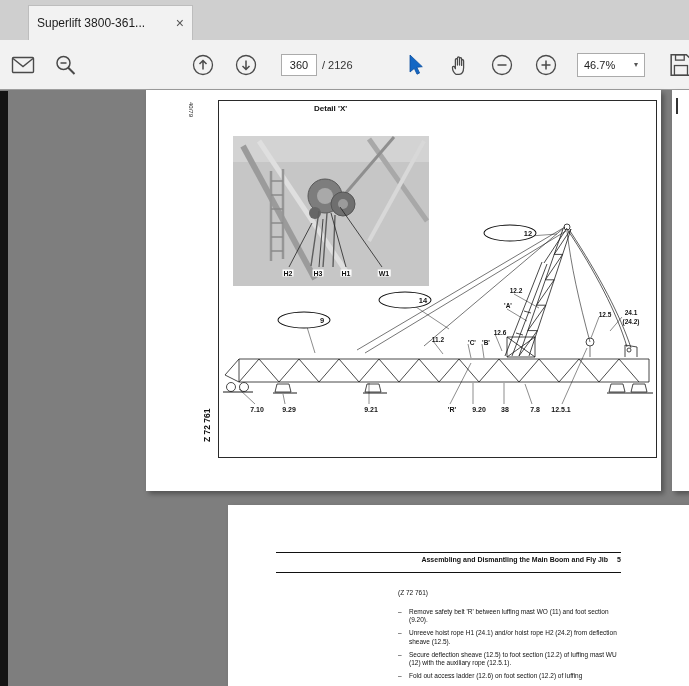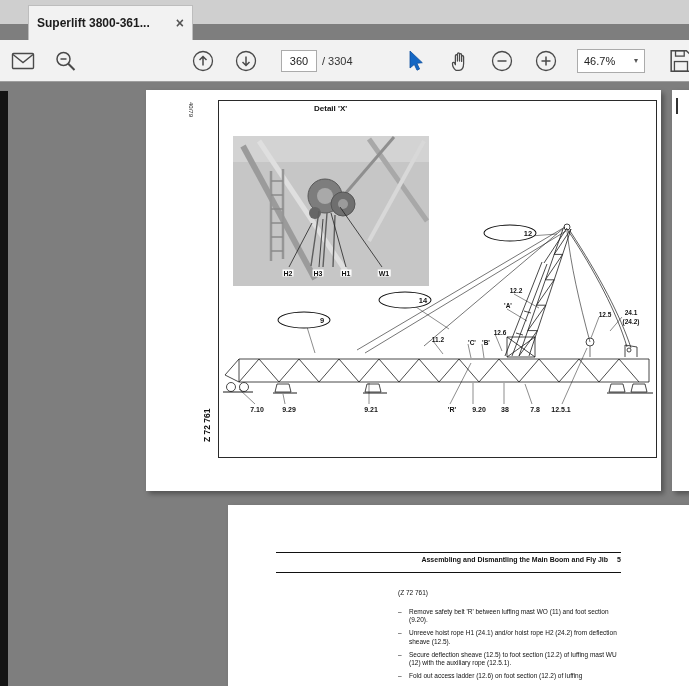--- a/index.html
+++ b/index.html
@@ -1,28 +1,28 @@
 <!DOCTYPE html>
 <html><head>
 <meta charset="utf-8">
 <style>
   html,body{margin:0;padding:0;}
   body{
     width:689px;height:686px;overflow:hidden;position:relative;
     font-family:"Liberation Sans",sans-serif;background:#7e7e7e;
   }
   
-  .tabbar{position:absolute;top:0;left:0;right:0;height:24px;background:#cfcfcf;font-weight:bold;}
+  .tabbar{position:absolute;top:0;left:0;right:0;height:40px;background:#cfcfcf;}
   .tab{position:absolute;left:28px;top:5px;width:165px;height:35px;background:#f2f2f2;
        border:1px solid #bdbdbd;border-bottom:none;box-sizing:border-box;
        display:flex;align-items:center;padding:0 8px;}
   .tab-title{font-size:12px;color:#1c1c1c;flex:1;white-space:nowrap;overflow:hidden;}
   .tab-close{font-size:14px;color:#555;margin-left:6px;line-height:1;}
   
-  .toolbar{position:absolute;top:40px;left:0;right:0;height:42px;background:#f2f2f2;
+  .toolbar{position:absolute;top:40px;left:0;right:0;height:50px;background:#f2f2f2;
            border-bottom:1px solid #9e9e9e;box-sizing:border-box;}
   .tb{position:absolute;top:50%;transform:translateY(-50%);display:flex;align-items:center;justify-content:center;}
   .tb svg{display:block;}
   .pageinput{width:36px;height:22px;border:1px solid #ababab;background:#fff;font-size:11px;
              text-align:center;font-family:"Liberation Sans",sans-serif;color:#222;box-sizing:border-box;padding:0;}
   .pagetotal{font-size:11px;color:#333;white-space:nowrap;}
   .zoombox{width:68px;height:22px;border:1px solid #ababab;background:#fff;box-sizing:border-box;
            display:flex;align-items:center;justify-content:space-between;padding:11px 6px;font-size:11px;color:#222;}
   .zoomcaret{font-size:8px;color:#555;}
   
@@ -96,21 +96,21 @@
     <svg width="26" height="26" viewBox="0 0 26 26">
       <circle cx="13" cy="13" r="9.5" fill="none" stroke="#4a4a4a" stroke-width="1.3"></circle>
       <path d="M13 8.5 V17 M9.5 14 L13 17.5 L16.5 14" fill="none" stroke="#4a4a4a" stroke-width="1.5"></path>
     </svg>
   </div>
 
   <div class="tb" style="left:281px;width:36px;">
     <input class="pageinput" value="360" style="">
   </div>
   <div class="tb" style="left:322px;width:40px;justify-content:flex-start;">
-    <span class="pagetotal">/ 3304</span>
+    <span class="pagetotal">/ 2126</span>
   </div>
 
   <div class="tb" style="left:400px;width:30px;">
     <svg width="24" height="24" viewBox="0 0 24 24">
       <path d="M7 2 L7 19 L11.3 15.4 L14 21.2 L16.6 20 L13.9 14.3 L19.3 13.7 Z" fill="#1467c4" stroke="#0d4f9e" stroke-width="0.8"></path>
     </svg>
   </div>
 
   <div class="tb" style="left:443px;width:30px;">
     <svg width="25" height="25" viewBox="0 0 22 24">

